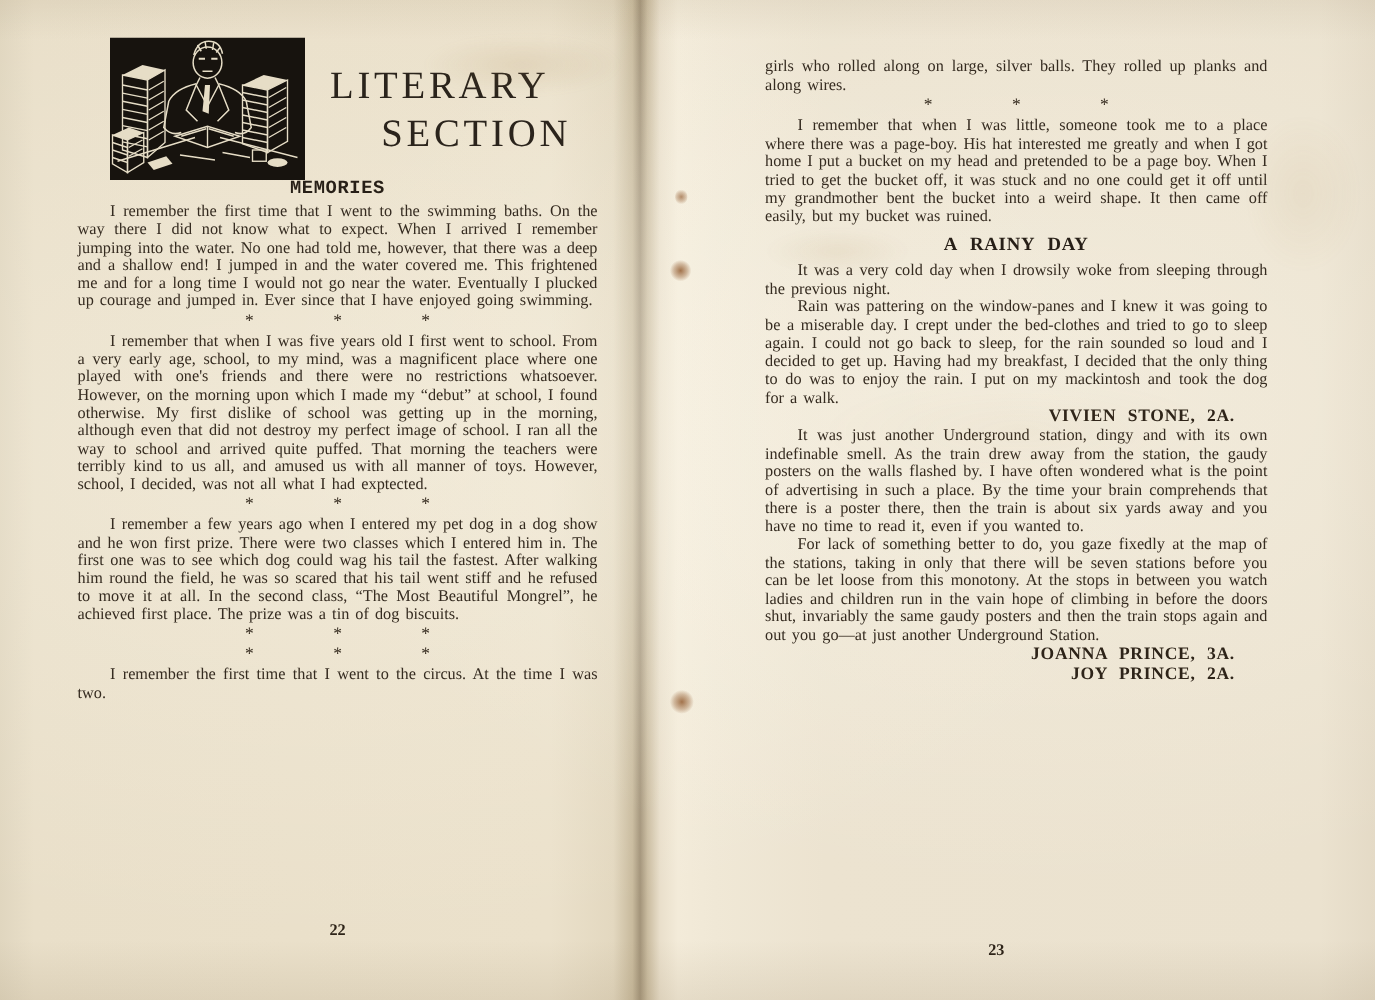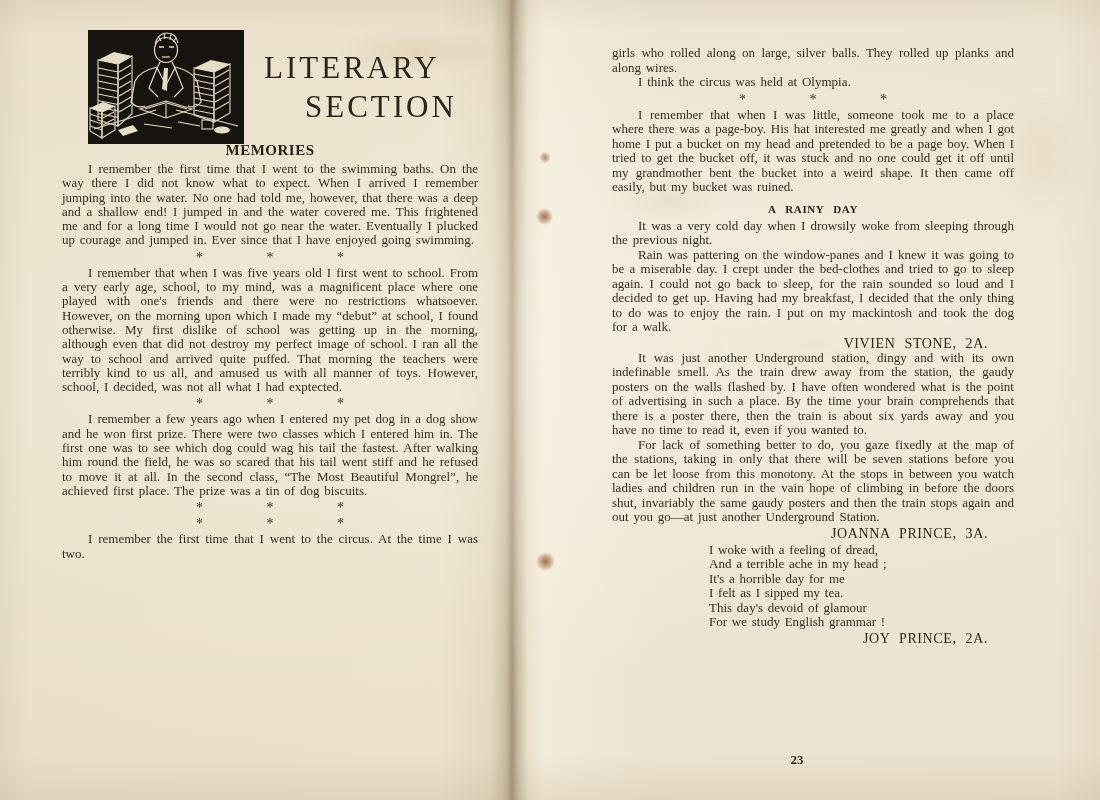--- a/index.html
+++ b/index.html
@@ -25,37 +25,37 @@
   }
   .page { position:absolute; top:0; height:800px; }
   .page-left  { left:62px;  width:416px; }
   .page-right { left:612px; width:402px; }
 
   
   .body-par { font-size:13px; line-height:14.3px; text-align:justify; margin:0; word-spacing:1.6px; }
   .page-right .body-par { line-height:14.5px; }
   .ind { text-indent:26px; }
   .sep { text-align:center; font-size:14px; line-height:12px; margin:4px 0 2px; word-spacing:60px; color:#3a3024; }
-  .art-heading { font-size:11px; font-weight:bold; text-align:center; letter-spacing:0.6px;
+  .art-heading { font-size:15px; font-weight:bold; text-align:center; letter-spacing:0.6px;
                  word-spacing:6px; margin:8px 0 4px; color:#271f17; }
   .byline { text-align:right; padding-right:26px; font-size:14px; letter-spacing:0.6px;
-            word-spacing:5px; margin:1px 0 0; line-height:15px; color:#2e2419; }
+            word-spacing:5px; margin:1px 0 0; line-height:15px; color:#2e2419;font-weight:bold; }
   .poem-block { margin:2px 0 0 97px; }
   .poem-line { font-size:13px; line-height:14.6px; margin:0; word-spacing:1.5px; }
   .pagenum { position:absolute; width:100%; text-align:center; font-size:13px; font-weight:bold; color:#2e2419; }
 
   
   .lit-title { position:absolute; left:202px; top:48px; font-size:31px; line-height:39px;
                letter-spacing:3px; color:#2b241c; word-spacing:2px; }
   .lit-title-l2 { display:block; padding-left:41px;font-family:Liberation Serif, serif; }
   .illustration { position:absolute; left:26px; top:30px; width:156px; height:114px; }
   .flow-left  { position:absolute; left:0; top:142px; width:416px; }
   .flow-right { position:absolute; left:0; top:46px;  width:402px; }
   .memories-heading { font-size:15px; font-weight:bold; text-align:center; letter-spacing:0.5px;
-                      margin:0 0 3px; color:#271f17; }
+                      margin:0 0 3px; color:#271f17;font-family:Liberation Mono, monospace; }
 
   
   .stain { position:absolute; border-radius:50%; pointer-events:none;
            background:radial-gradient(circle, rgba(141,84,39,0.80) 0%, rgba(141,84,39,0.35) 45%, rgba(141,84,39,0) 72%); }
   .stain-1 { left:536px; top:208px; width:17px; height:17px; }
   .stain-2 { left:536px; top:552px; width:19px; height:19px; }
   .stain-3 { left:540px; top:151px; width:10px; height:13px; opacity:.8; }
   .ghost { position:absolute; pointer-events:none; filter:blur(3px);
            background:radial-gradient(ellipse, rgba(160,125,70,0.14), rgba(160,125,70,0) 70%); }
   .ghost-1 { left:338px; top:28px;  width:160px; height:48px; }
@@ -133,47 +133,39 @@
       <p class="body-par ind">I remember the first time that I went to the swimming baths. On the way there I did not know what to expect.  When I arrived I remember jumping into the water.  No one had told me, however, that there was a deep and a shallow end!  I jumped in and the water covered me.  This frightened me and for a long time I would not go near the water. Eventually I plucked up courage and jumped in.  Ever since that I have enjoyed going swimming.</p>
       <p class="sep">* * *</p>
       <p class="body-par ind">I remember that when I was five years old I first went to school.  From a very early age, school, to my mind, was a magnificent place where one played with one's friends and there were no restrictions whatsoever.  However, on the morning upon which I made my “debut” at school, I found otherwise.  My first dislike of school was getting up in the morning, although even that did not destroy my perfect image of school.  I ran all the way to school and arrived quite puffed.  That morning the teachers were terribly kind to us all, and amused us with all manner of toys. However, school, I decided, was not all what I had exptected.</p>
       <p class="sep">* * *</p>
       <p class="body-par ind">I remember a few years ago when I entered my pet dog in a dog show and he won first prize.  There were two classes which I entered him in.  The first one was to see which dog could wag his tail the fastest.  After walking him round the field, he was so scared that his tail went stiff and he refused to move it at all.  In the second class, “The Most Beautiful Mongrel”, he achieved first place.  The prize was a tin of dog biscuits.</p>
       <p class="sep">* * *</p>
       <p class="sep">* * *</p>
       <p class="body-par ind">I remember the first time that I went to the circus.  At the time I was two.</p>
     </div>
 
+    <div class="pagenum" style="top:736px;">22</div>
   </div>
 
   <div class="page page-right">
     <div class="flow-right">
 
       <p class="body-par">girls who rolled along on large, silver balls.  They rolled up planks and along wires.</p>
-      <p class="body-par ind">I think the circus was held at Olympia.</p>
       <p class="sep">* * *</p>
       <p class="body-par ind">I remember that when I was little, someone took me to a place where there was a page-boy. His hat interested me greatly and when I got home I put a bucket on my head and pretended to be a page boy.  When I tried to get the bucket off, it was stuck and no one could get it off until my grandmother bent the bucket into a weird shape.  It then came off easily, but my bucket was ruined.</p>
 
       <h2 class="art-heading">A RAINY DAY</h2>
       <p class="body-par ind">It was a very cold day when I drowsily woke from sleeping through the previous night.</p>
       <p class="body-par ind">Rain was pattering on the window-panes and I knew it was going to be a miserable day.  I crept under the bed-clothes and tried to go to sleep again.  I could not go back to sleep, for the rain sounded so loud and I decided to get up.  Having had my breakfast, I decided that the only thing to do was to enjoy the rain.  I put on my mackintosh and took the dog for a walk.</p>
       <p class="byline">VIVIEN STONE, 2A.</p>
 
       <p class="body-par ind">It was just another Underground station, dingy and with its own indefinable smell.  As the train drew away from the station, the gaudy posters on the walls flashed by.  I have often wondered what is the point of advertising in such a place.  By the time your brain comprehends that there is a poster there, then the train is about six yards away and you have no time to read it, even if you wanted to.</p>
       <p class="body-par ind">For lack of something better to do, you gaze fixedly at the map of the stations, taking in only that there will be seven stations before you can be let loose from this monotony.  At the stops in between you watch ladies and children run in the vain hope of climbing in before the doors shut, invariably the same gaudy posters and then the train stops again and out you go—at just another Underground Station.</p>
       <p class="byline">JOANNA PRINCE, 3A.</p>
 
-      <div class="poem-block">
-        <p class="poem-line">I woke with a feeling of dread,</p>
-        <p class="poem-line">And a terrible ache in my head ;</p>
-        <p class="poem-line">It's a horrible day for me</p>
-        <p class="poem-line">I felt as I sipped my tea.</p>
-        <p class="poem-line">This day's devoid of glamour</p>
-        <p class="poem-line">For we study English grammar !</p>
-      </div>
       <p class="byline">JOY PRINCE, 2A.</p>
     </div>
 
     <div class="pagenum" style="top:752px; width:370px;text-align:center;">23</div>
   </div>
 
   <div class="stain stain-1"></div>
   <div class="stain stain-2"></div>
   <div class="stain stain-3"></div>
   <div class="ghost ghost-1"></div>

